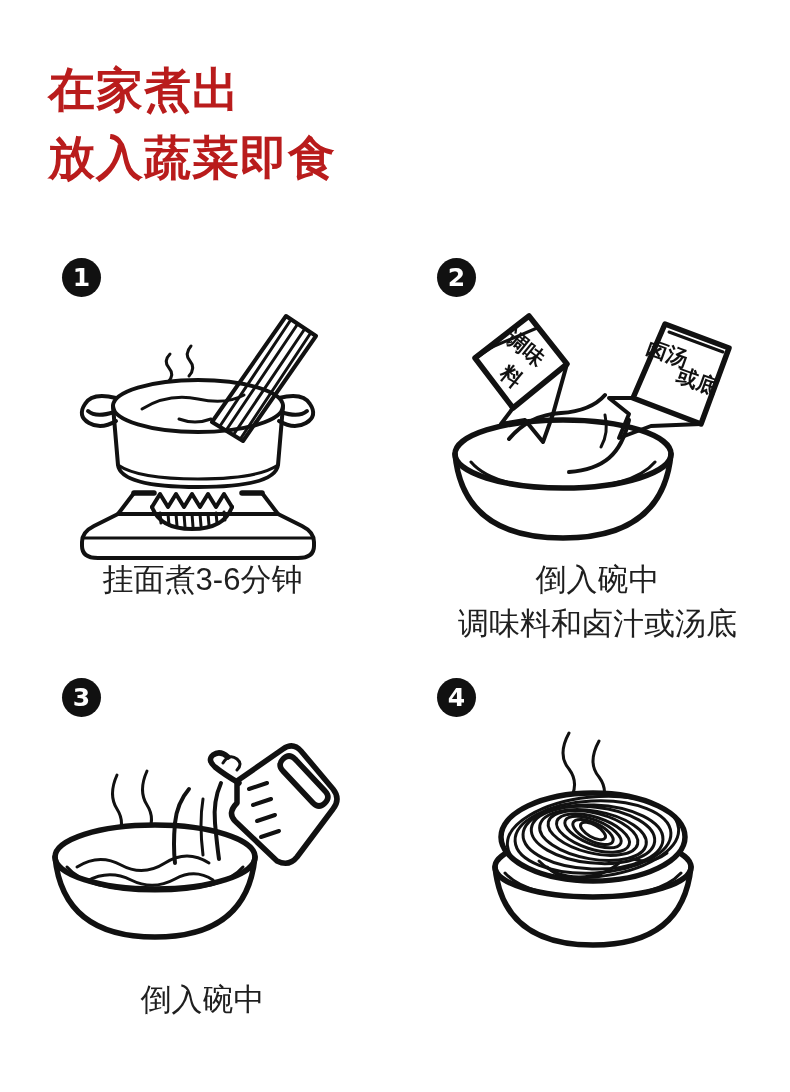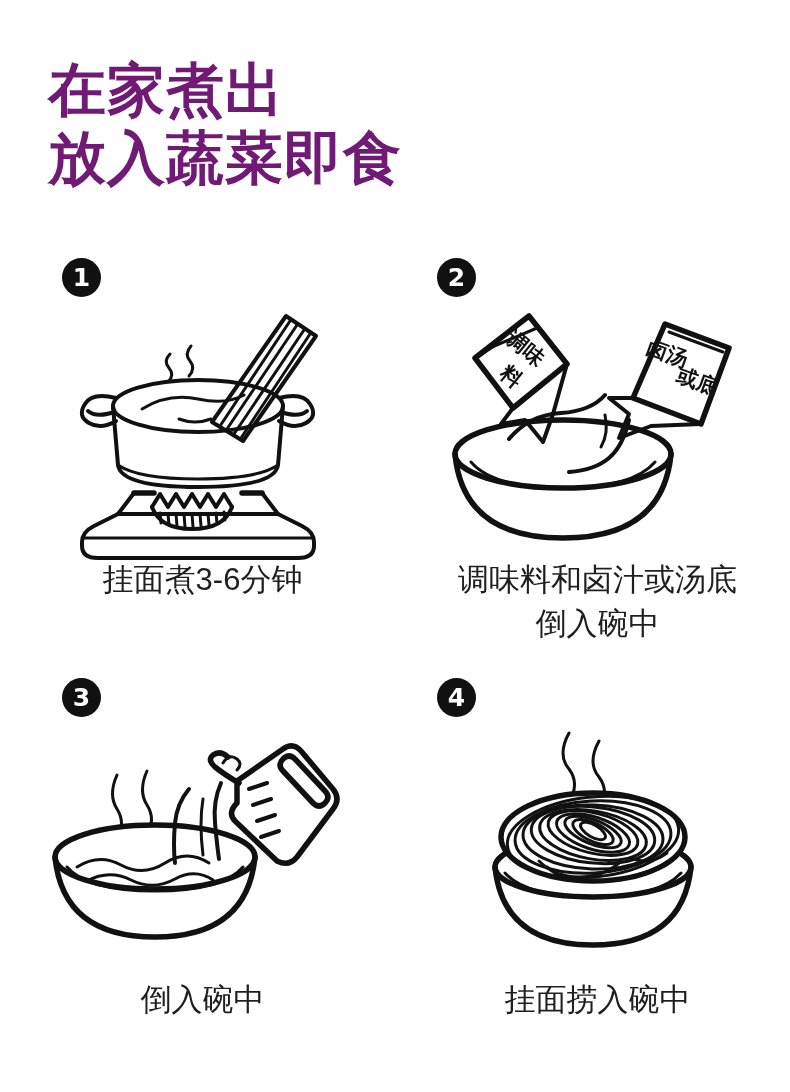--- a/index.html
+++ b/index.html
@@ -18,24 +18,24 @@
 
   
   .heading {
     position: absolute;
     left: 48px;
     top: 56px;
     width: 700px;
   }
   .heading-line {
     font-weight: 700;
-    font-size: 58px;
+    font-size: 47px;
     line-height: 68px;
     letter-spacing: 1px;
-    color: #701a75;
+    color: #b91c1c;
     white-space: nowrap;
   }
 
   
   .steps {
     position: absolute;
     left: 0;
     top: 240px;
     width: 790px;
     display: grid;
@@ -221,22 +221,22 @@
           <path class="ink-fat white-fill" d="M232 22 L296 46 L268 122 L200 96 Z"></path>
           <path class="ink-thin" d="M236 30 L290 50"></path>
           <path class="ink" d="M200 96 L176 96 L196 112 L186 136 L218 124 L268 122"></path>
           <text class="pkg-text" x="232" y="58" font-size="21" text-anchor="middle" transform="rotate(20 232 58)">卤汤</text>
           <text class="pkg-text" x="262" y="86" font-size="21" text-anchor="middle" transform="rotate(20 262 86)">或底</text>
         </g>
       </svg>
     </div>
 
     <div class="caption">
+      <span class="cl">倒入碗中</span>
       <span class="cl">调味料和卤汁或汤底</span>
-      <span class="cl">倒入碗中</span>
     </div>
   </div>
 
   <div class="step left">
     <div class="badge">3</div>
 
     <div class="art">
       <svg width="310" height="240" viewBox="0 0 310 240">
 
         <path class="ink-thin" d="M74 48 q-9 20 0 34 q9 14 0 30"></path>
@@ -306,17 +306,16 @@
           </g>
 
           <path class="ink-thin" d="M96 134 q16 16 40 16 q24 0 40 -14"></path>
           <path class="ink-thin" d="M104 140 q16 14 36 14"></path>
           <path class="ink-thin" d="M190 132 q18 6 34 -6"></path>
         </g>
       </svg>
     </div>
 
     <div class="caption">
-      <span class="cl">挂面捞入碗中</span>
     </div>
   </div>
 
 </div>
 
 </body></html>

